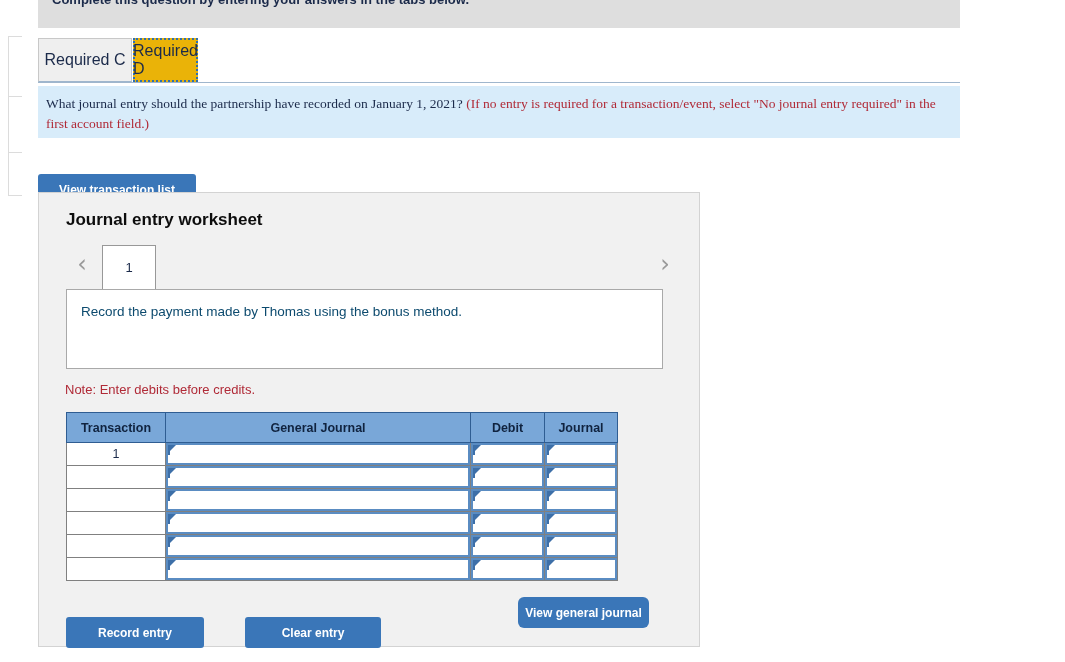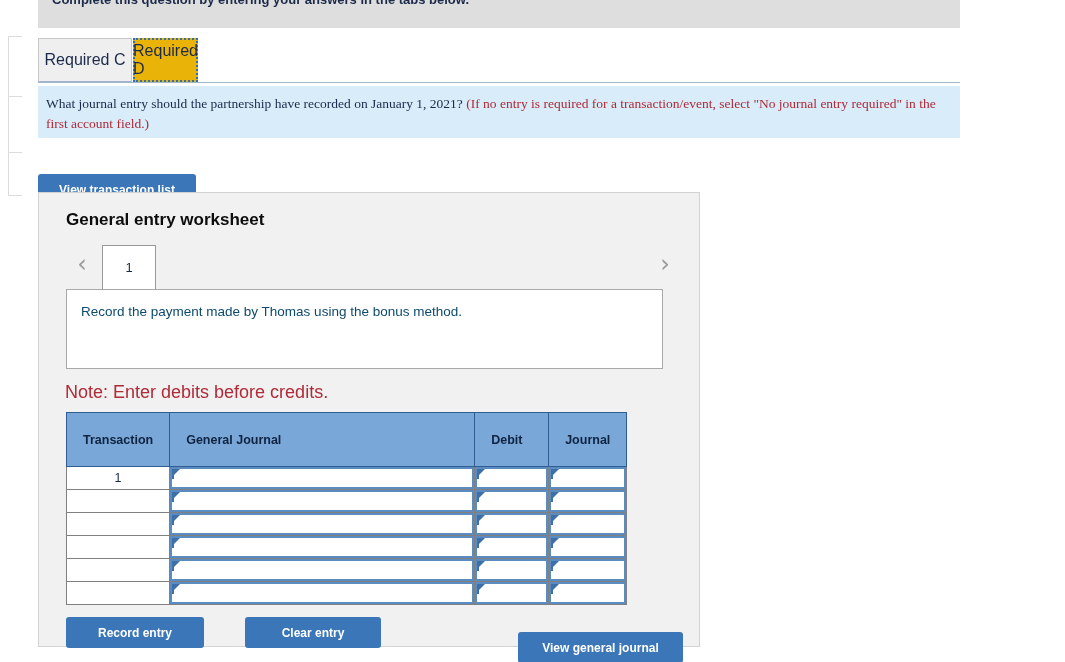--- a/index.html
+++ b/index.html
@@ -229,41 +229,41 @@
     left: 14px;
     top: 14px;
     font-size: 13.5px;
     color: #0c4a6e;
   }
 
   .note {
     position: absolute;
     left: 26px;
     top: 189px;
-    font-size: 18px;
+    font-size: 13px;
     color: #b02a37;
   }
 
   
   .jtable {
     position: absolute;
     left: 27px;
     top: 219px;
     border-collapse: collapse;
     table-layout: fixed;
   }
   .jtable th {
     background: #79a7d8;
     border: 1px solid #2f5d92;
     font-size: 12.5px;
     font-weight: bold;
     color: #10233f;
     height: 21px;
-    padding: 16px;
-    text-align: left;
+    padding: 4px;
+    text-align: center;
   }
   .jtable td {
     border: 1px solid #808080;
     background: #ffffff;
     height: 22px;
     padding: 0;
     vertical-align: middle;
   }
   .jtable td.tx-cell {
     text-align: center;
@@ -315,23 +315,24 @@
   .btn-clear {
     position: absolute;
     left: 206px;
     top: 400px;
     width: 136px;
     height: 31px;
   }
   .btn-viewjournal {
     position: absolute;
     left: 479px;
-    top: 415px;
-    width: 165px;
+    top: 380px;
+    width: 131px;
     height: 31px;
+    border-radius: 6px;
   }
 </style>
 </head>
 <body>
 
 <div id="root">
 
   <div class="outer-panel-edge">
     <div class="seam s1"></div>
     <div class="seam s2"></div>
@@ -355,21 +356,21 @@
     <div class="q">
       <span>What journal entry should the partnership have recorded on January 1, 2021?</span>
       <span class="hint">(If no entry is required for a transaction/event, select "No journal entry required" in the first account field.)</span>
     </div>
   </div>
 
   <button class="btn btn-view-transactions">View transaction list</button>
 
   <div class="worksheet">
 
-    <div class="ws-title">General entry worksheet</div>
+    <div class="ws-title">Journal entry worksheet</div>
 
     <div class="pager">
       <div class="chev left">‹</div>
       <div class="pagetab">
         <span>1</span>
       </div>
       <div class="chev right">›</div>
     </div>
 
     <div class="descbox">

